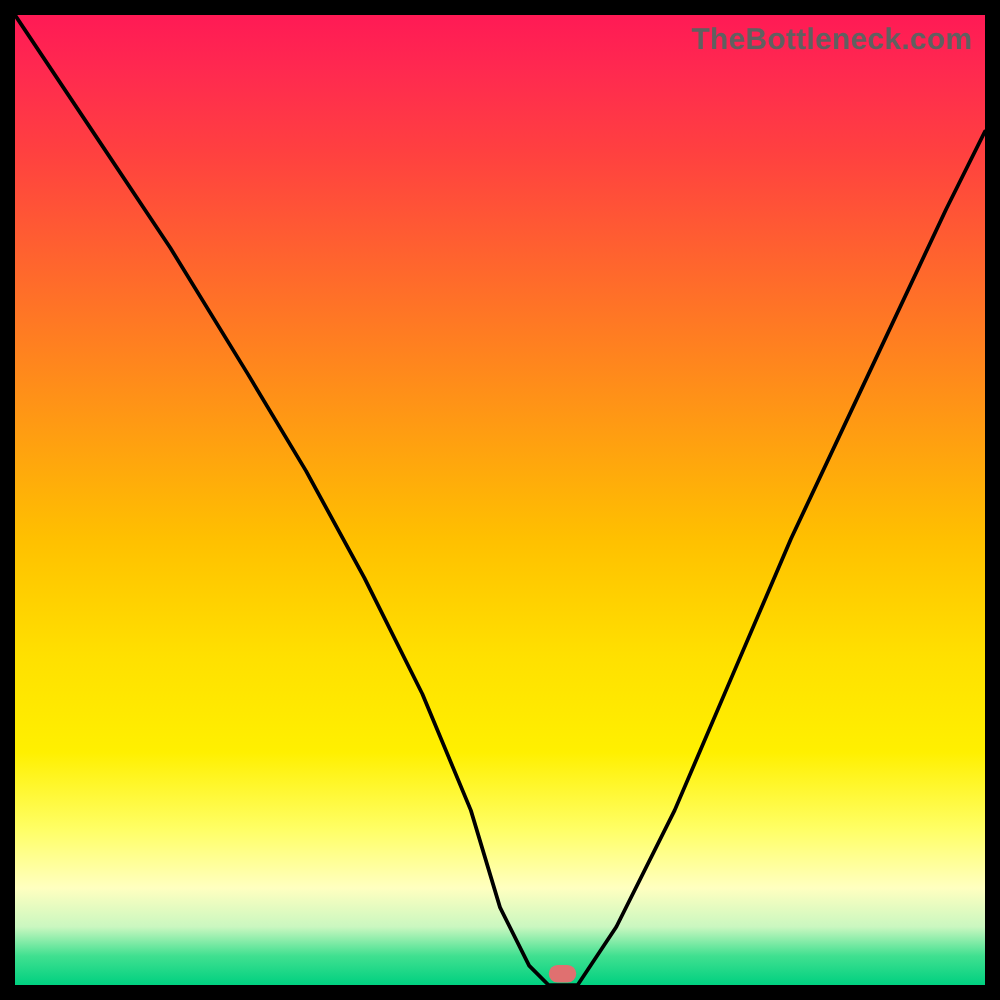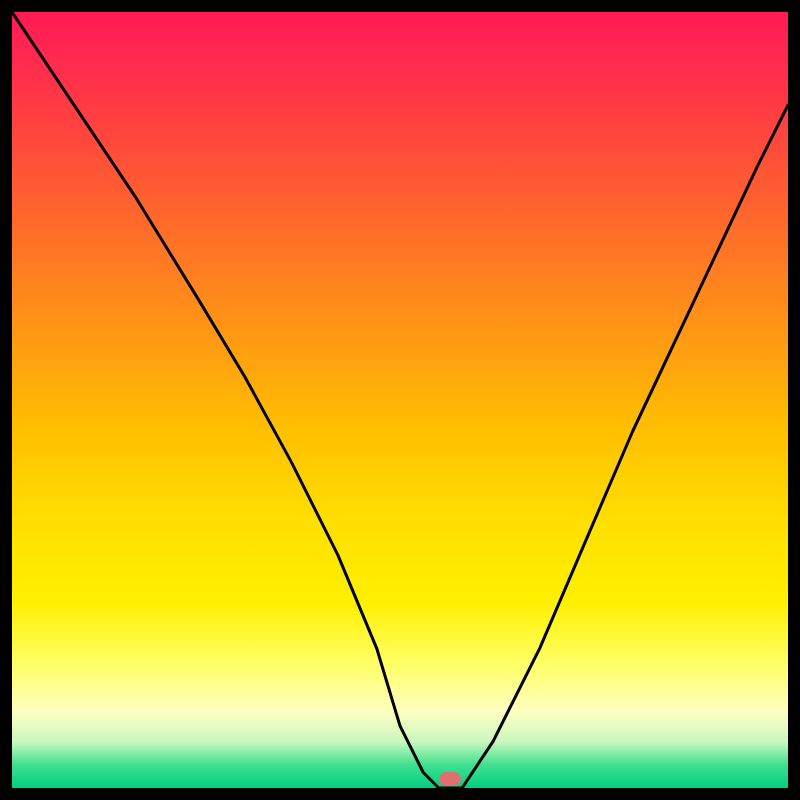--- a/index.html
+++ b/index.html
@@ -59,20 +59,21 @@
     background: #e07070;
     transform: translate(-50%, -50%);
   }
 </style>
 </head>
 <body>
 
 <div class="chart-container">
   <div class="plot-area">
 
+    <div class="watermark">TheBottleneck.com</div>
 
     <svg class="curve-svg" viewBox="0 0 776 776" preserveAspectRatio="none">
       <path fill="none" stroke="#000" stroke-width="3" stroke-linejoin="round" stroke-linecap="round" d="M0.0 0.0 L62.1 93.1 L124.2 186.2 L186.2 287.1 L232.8 364.7 L279.4 450.1 L325.9 543.2 L364.7 636.3 L388.0 713.9 L411.3 760.5 L426.8 776.0 L450.1 776.0 L481.1 729.4 L527.7 636.3 L574.2 527.7 L620.8 419.0 L682.9 287.1 L745.0 155.2 L776.0 93.1"></path>
     </svg>
 
     <div class="marker" style="left: 438.44px; top: 766.688px; background: rgb(224, 112, 112);"></div>
 
   </div>
 </div>
 

